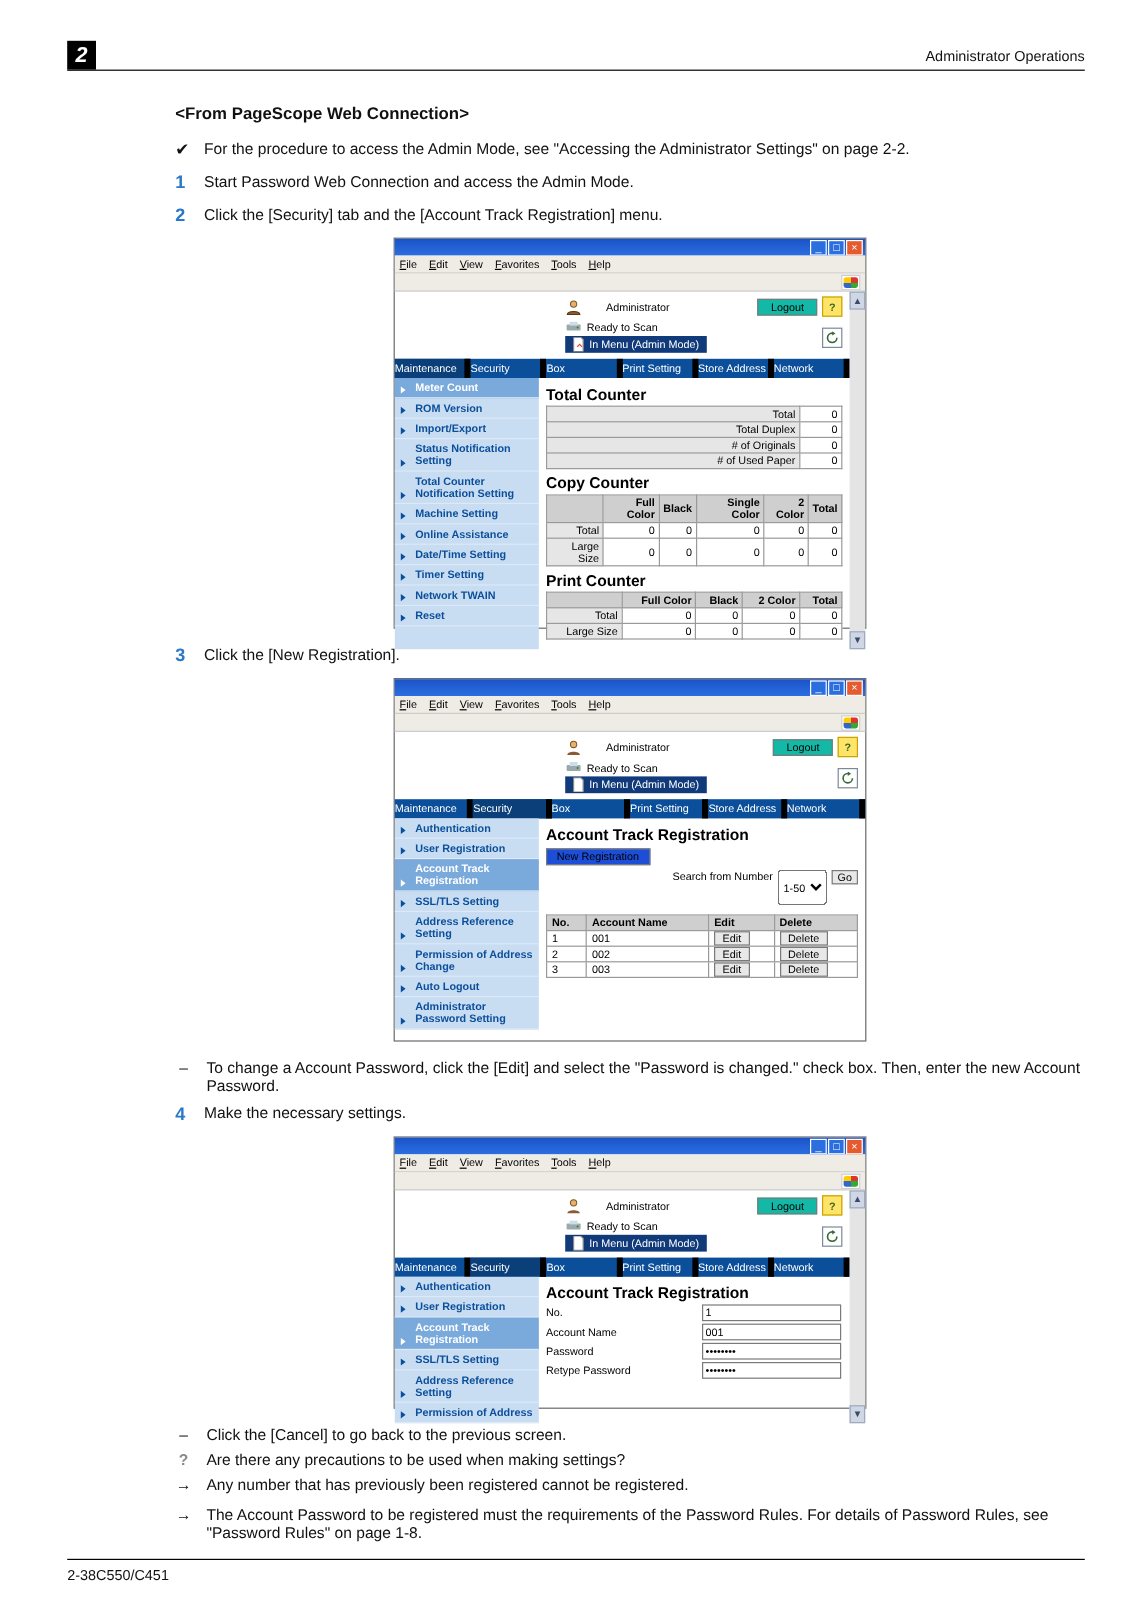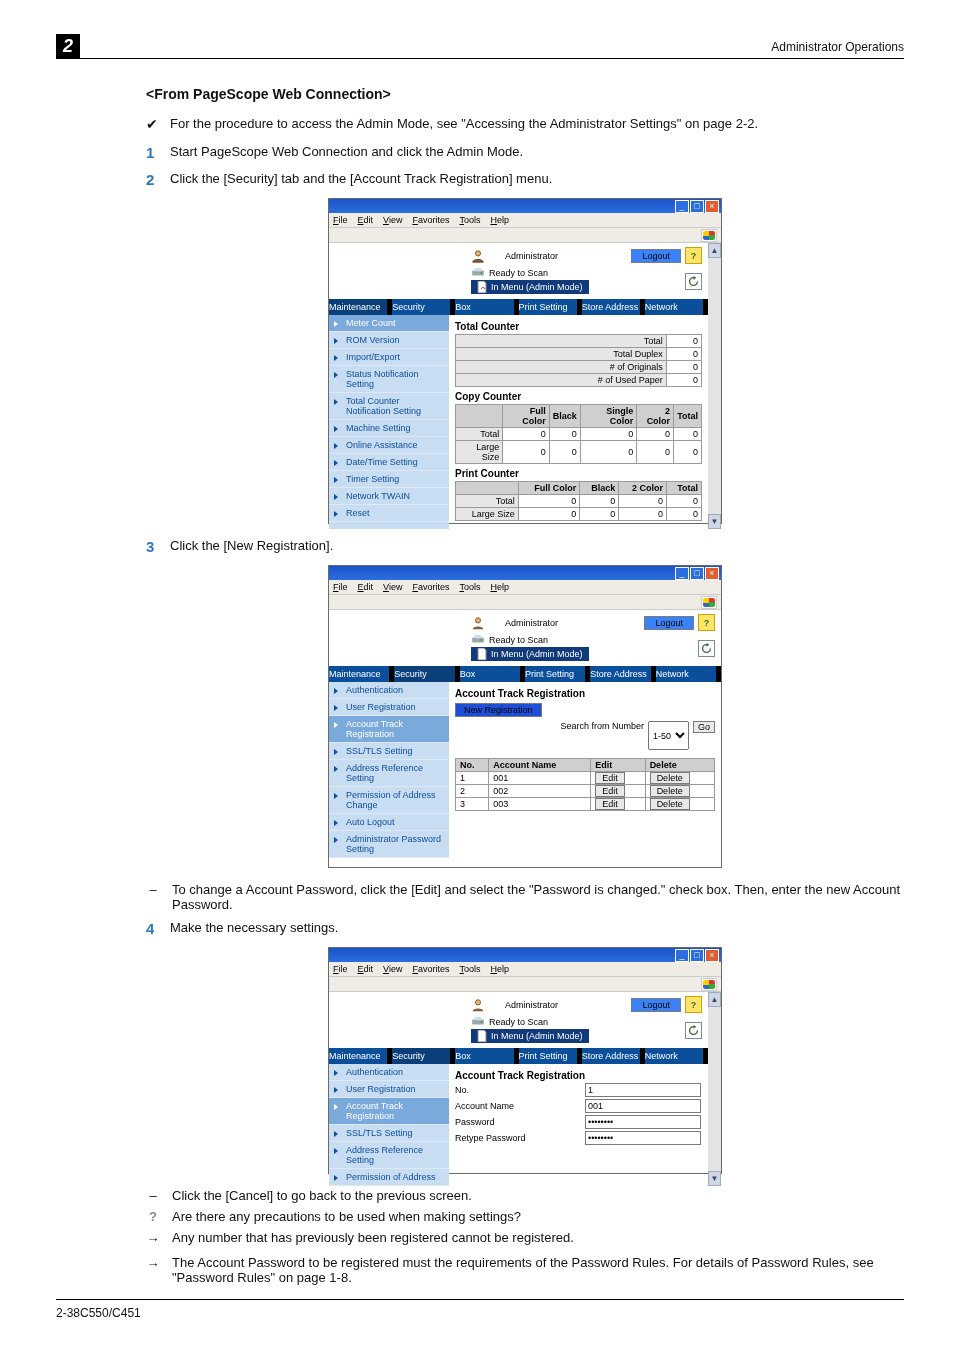--- a/index.html
+++ b/index.html
@@ -26,39 +26,39 @@
   .tb.max{background:#2b6ee0}
   .tb.cls{background:#e55a2e}
   .menubar{display:flex;gap:10px;padding:2px 4px;border-bottom:1px solid #ccc;background:#efece5}
   .menubar span:first-letter{text-decoration:underline}
   .flagcell{height:14px;border-bottom:1px solid #ccc;background:#efece5;display:flex;justify-content:flex-end;align-items:center;padding:0 4px}
   .flag{width:14px;height:11px;background:#fff;border:1px solid #ccc;position:relative}
   .flag::after{content:"";position:absolute;inset:1px;background:conic-gradient(#d33 0 25%,#3a3 0 50%,#36c 0 75%,#fc0 0);border-radius:2px}
   .adminrow{display:flex;align-items:center;justify-content:space-between;padding:4px 6px}
   .adminleft{display:flex;align-items:center;gap:20px;margin-left:136px}
   .avatar{width:14px;height:14px}
-  .logout{border:1px solid #7a7a7a;background:#3b82f6;padding:1px 10px;font-size:9px}
+  .logout{border:1px solid #7a7a7a;background:#14b8a6;padding:1px 10px;font-size:9px}
   .help{width:15px;height:15px;background:#ffe46a;border:1px solid #c9a400;display:flex;align-items:center;justify-content:center;color:#3a6a1a;font-weight:bold}
   .statusrow{display:flex;align-items:center;justify-content:space-between;padding:0 6px 4px 6px}
   .sleft{margin-left:136px}
   .readyline{display:flex;align-items:center;gap:4px;font-size:9px}
   .printericon{width:14px;height:10px}
   .menustat{display:inline-flex;align-items:center;gap:4px;background:#103a7a;color:#fff;padding:1px 6px;margin-top:2px;font-size:9px}
   .pageicon{width:10px;height:12px}
   .refresh{width:15px;height:15px;border:1px solid #7a8a99;display:flex;align-items:center;justify-content:center;color:#36603a}
   .tabs{display:flex;background:#0b4f9b;color:#fff;font-size:9px}
   .tabs div{flex:1;padding:3px 0;border-right:5px solid #000000;font-weight:normal}
   .tabs .active{background:#0a3f7a}
   .split{display:flex}
   .side{width:120px;background:#c8dcf2}
-  .side .item{padding:3px 5px;color:#0b4f9b;font-size:9px;border-bottom:1px solid #dde9f6;display:flex;align-items:flex-start;gap:4px;font-weight:normal}
+  .side .item{padding:3px 5px;color:#0b4f9b;font-size:9px;border-bottom:1px solid #dde9f6;display:flex;align-items:flex-end;gap:4px;font-weight:bold}
   .side .item.sel{background:#7aa9dc;color:#fff}
   .side .tri{width:0;height:0;border-top:3px solid transparent;border-bottom:3px solid transparent;border-left:4px solid currentColor;margin-top:3px;flex:0 0 4px}
   .main{flex:1;padding:4px 6px}
-  .hdr2{font-weight:bold;margin:2px 0 2px 0;font-size:10px}
+  .hdr2{font-weight:bold;margin:2px 0 2px 0;font-size:13px}
   .tbl{border-collapse:collapse;font-size:9px;margin-bottom:4px;width:100%}
   .tbl td,.tbl th{border:1px solid #9a9a9a;padding:1px 3px;text-align:right;background:#e6e6e6}
   .tbl td.v{background:#fff}
   .tbl th{background:#cfcfcf;font-weight:bold}
   .newreg{border:1px solid #7a7a7a;background:#1d4ed8;padding:1px 8px;font-size:9px;display:inline-block;margin:2px 0 4px 0}
   .searchline{display:flex;justify-content:flex-end;align-items:flex-start;gap:4px;margin-bottom:8px}
   .searchline select{font-size:9px;height:29px}
   .go{border:1px solid #7a7a7a;background:#e8e8e8;padding:0 4px;font-size:9px}
   .acctbl{border-collapse:collapse;width:100%;font-size:9px}
   .acctbl th{background:#cfcfcf;border:1px solid #9a9a9a;padding:1px 4px;text-align:left;font-weight:bold}
@@ -85,21 +85,21 @@
   <div class="body">
     <div class="sect">&lt;From PageScope Web Connection&gt;</div>
 
     <div class="note">
       <div class="mk">✔</div>
       <div>For the procedure to access the Admin Mode, see "Accessing the Administrator Settings" on page 2-2.</div>
     </div>
 
     <div class="step">
       <div class="stepnum">1</div>
-      <div class="steptext">Start PageScope Web Connection and click the Admin Mode.</div>
+      <div class="steptext">Start Password Web Connection and access the Admin Mode.</div>
     </div>
 
     <div class="step">
       <div class="stepnum">2</div>
       <div class="steptext">Click the [Security] tab and the [Account Track Registration] menu.</div>
     </div>
 
     <div class="fig">
       <div class="win winS">
         <div class="tbar">

